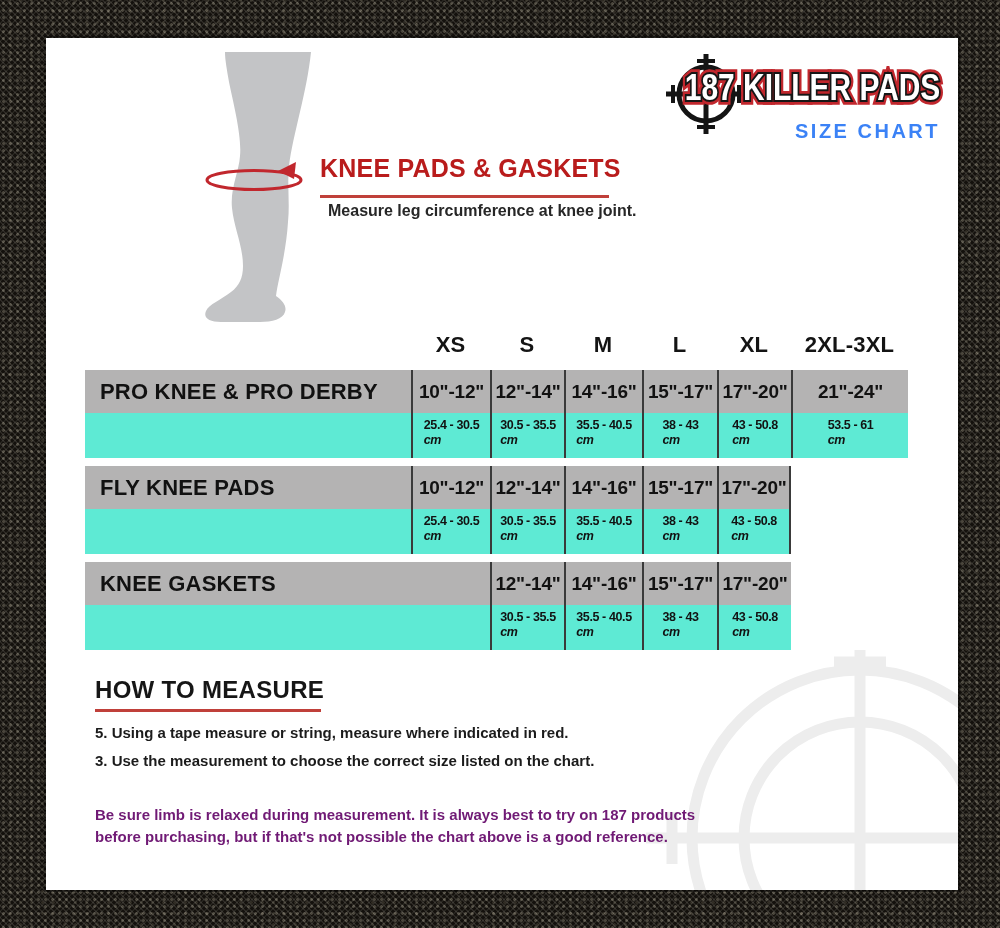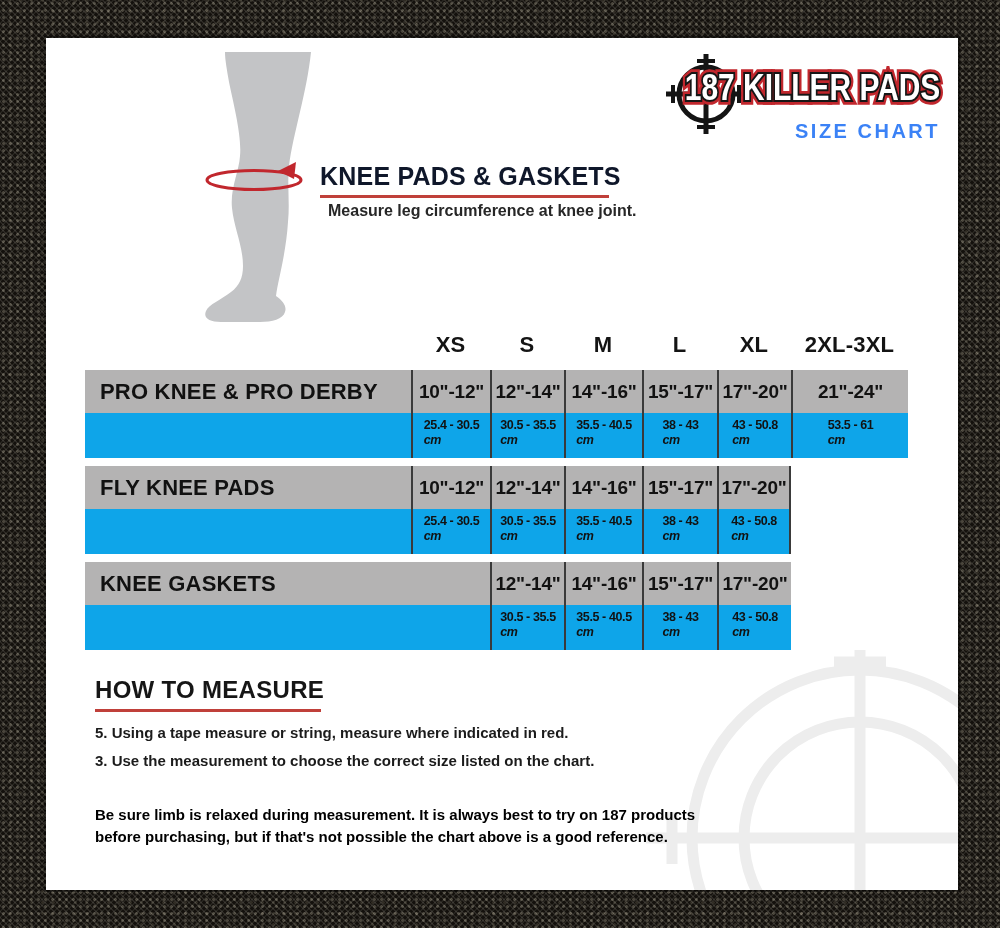--- a/index.html
+++ b/index.html
@@ -24,21 +24,21 @@
     box-shadow: 0 0 0 2px rgba(0,0,0,.4);
   }
 
   
   .watermark { position:absolute; left:560px; top:560px; width:352px; height:292px; }
 
   
   .leg-svg { position:absolute; left:145px; top:12px; width:180px; height:280px; }
 
   
-  .kp-title { position:absolute; left:274px; top:124px; font-size:25px; font-weight:bold; letter-spacing:.2px; color:#0f172a; white-space:nowrap; }
+  .kp-title { position:absolute; left:274px; top:116px; font-size:25px; font-weight:bold; letter-spacing:.2px; color:#b91c1c; white-space:nowrap; }
   .kp-underline { position:absolute; left:274px; top:157px; width:289px; height:3px; background:#c0403a; }
   .kp-sub { position:absolute; left:282px; top:164px; font-size:16px; font-weight:bold; color:#272727; white-space:nowrap; }
 
   
   .brand { position:absolute; top:30px; right:18px; text-align:right; }
   .logo-wrap { position:relative; width:300px; height:46px; }
   .logo-t {
     position:absolute; right:0; top:0; white-space:nowrap;
     font-size:34px; font-weight:bold; letter-spacing:0;
     transform:scaleX(.88) scaleY(1.06); transform-origin:100% 50%;
@@ -51,37 +51,37 @@
 
   
   .size-table { position:absolute; left:39px; top:294px; width:823px; }
   .t-row { display:grid; grid-template-columns:326px 79px 74px 78px 75px 74px 117px; }
   .header-row { height:26px; margin-bottom:12px; }
   .col-h { display:flex; align-items:flex-end; justify-content:center; font-size:22px; font-weight:bold; color:#141414; letter-spacing:.2px; }
   .section { margin-bottom:8px; }
   .row-in { height:43px; }
   .row-cm { height:45px; }
   .bg-g { background:#b4b3b3; }
-  .bg-l { background:#0ea5e9; }
+  .bg-l { background:#5eead4; }
   .c  { border-left:2px solid #3a3a3a; }
   .br { border-right:2px solid #3a3a3a; }
   .void { background:#ffffff; }
   .cell-label { display:flex; align-items:center; padding-left:15px; font-size:22px; font-weight:bold; color:#111111; letter-spacing:.2px; white-space:nowrap;border-radius:20px; }
   .in { display:flex; align-items:center; justify-content:center; font-size:19px; font-weight:bold; color:#121212; letter-spacing:-.2px; }
   .cm { display:flex; justify-content:center; padding-top:5px; font-size:12.5px; font-weight:bold; letter-spacing:-.4px; color:#121212; line-height:1.18; }
   .cm .inner { text-align:left; }
   .cm .range { display:block; white-space:nowrap; }
   .cm .unit  { display:block;font-style:italic; }
 
   
   .how-title { position:absolute; left:49px; top:638px; font-size:24px; font-weight:bold; letter-spacing:.3px; color:#161616; white-space:nowrap; }
   .how-underline { position:absolute; left:49px; top:671px; width:226px; height:3px; background:#c0403a; }
   .how-steps { position:absolute; left:49px; top:686px; font-size:15px; font-weight:bold; color:#1b1b1b; }
   .how-steps .step { margin-bottom:11px; white-space:nowrap; }
-  .note { position:absolute; left:49px; top:766px; font-size:15px; font-weight:bold; color:#000000; line-height:22px; }
+  .note { position:absolute; left:49px; top:766px; font-size:15px; font-weight:bold; color:#701a75; line-height:22px; }
   .note span { display:block; white-space:nowrap; }
 </style>
 </head>
 <body>
 
 <div class="frame">
   <div class="panel">
 
     <svg class="watermark" viewBox="0 0 352 292">
       <g fill="none" stroke="#ededed" stroke-width="11">

